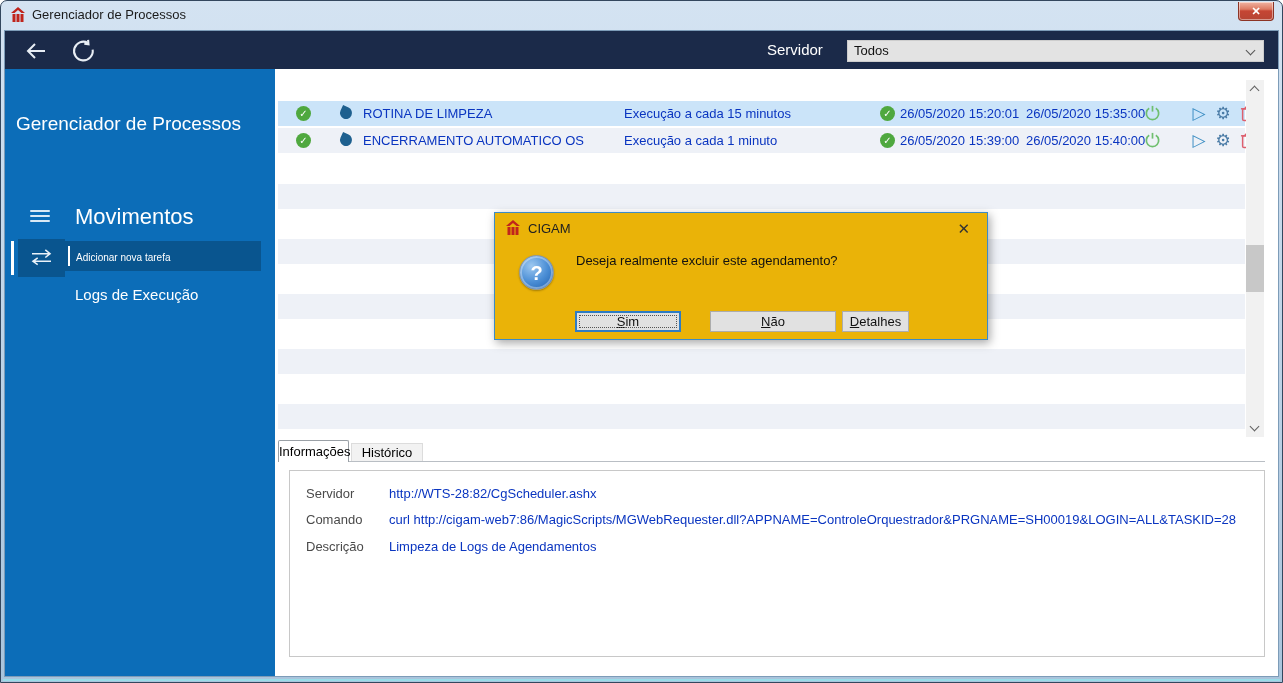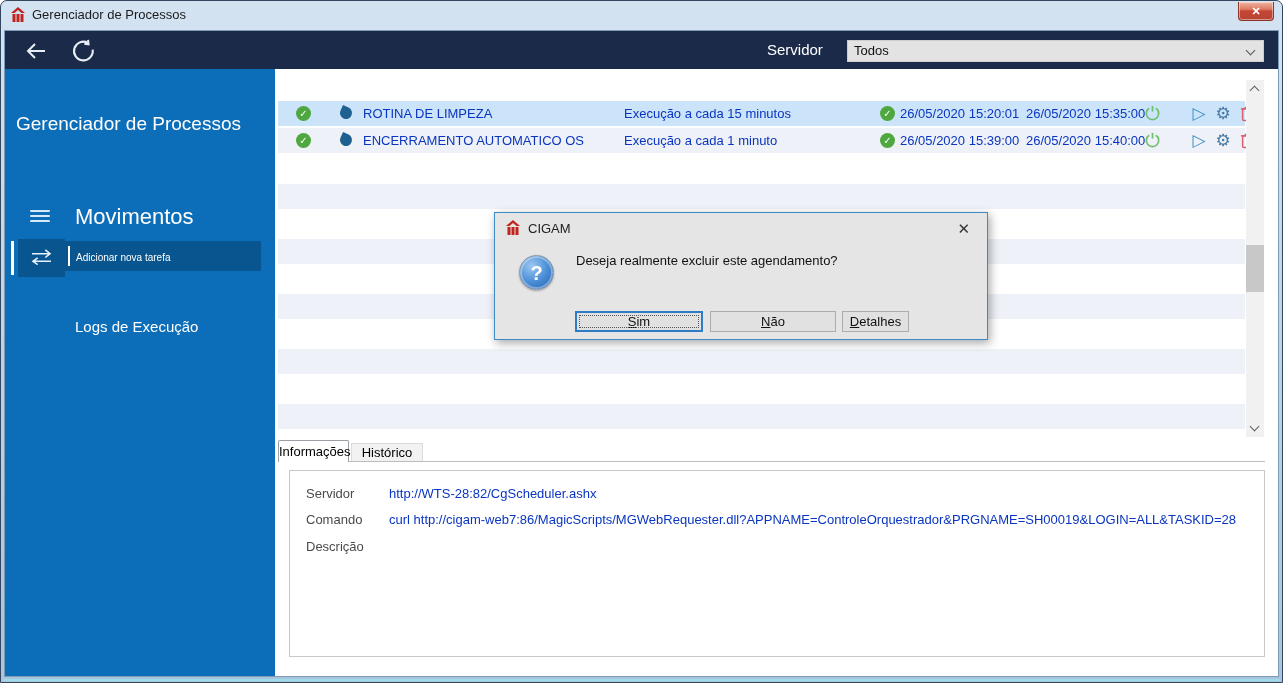--- a/index.html
+++ b/index.html
@@ -36,21 +36,21 @@
   .hamburger{position:absolute;left:25px;top:141px;width:20px;height:14px;cursor:pointer;}
   .hamburger i{display:block;height:2px;background:#d9e9f5;margin-bottom:3px;border-radius:1px;}
   .sb-section-label{position:absolute;left:70px;top:135px;font-size:22px;cursor:pointer;}
   .sb-item-sel{position:absolute;left:0;top:170px;width:270px;height:38px;cursor:pointer;}
   .sb-accent{position:absolute;left:6px;top:2px;width:3px;height:34px;background:#fff;}
   .sb-iconbox{position:absolute;left:13px;top:0;width:47px;height:38px;background:rgba(0,0,0,.22);}
   .sb-iconbox svg{position:absolute;left:12px;top:9px;}
   .sb-labelbox{position:absolute;left:60px;top:2px;width:196px;height:30px;background:rgba(0,0,0,.22);
     font-size:10px;line-height:34px;padding-left:11px;}
   .sb-labelbox::before{content:"";position:absolute;left:3px;top:5px;bottom:5px;width:2px;background:#fff;}
-  .sb-item-plain{position:absolute;left:70px;top:217px;font-size:15px;cursor:pointer;margin-top:32px;}
+  .sb-item-plain{position:absolute;left:70px;top:217px;font-size:15px;cursor:pointer;}
 
   
   .thead{position:absolute;left:273px;right:33px;top:49px;height:21px;font-size:13px;color:#1a1a1a;}
   .thead .hc{position:absolute;top:2px;cursor:pointer;}
   .thead .sep{position:absolute;top:2px;width:1px;height:16px;background:#cfcfcf;}
   .trow{position:absolute;left:273px;right:33px;height:25px;font-size:13px;line-height:25px;cursor:pointer;}
   .trow.sel{background:#cbe4f9;}
   .trow.r2, .trow.alt{background:#eef1f7;}
   .trow span{position:absolute;}
   .cellblue{color:#0a35c0;white-space:nowrap;}
@@ -74,21 +74,21 @@
     line-height:21px;z-index:2;cursor:pointer;}
   .tab-inactive{position:absolute;left:346px;top:412px;width:72px;height:19px;background:#f2f2f2;
     border:1px solid #dcdcdc;border-bottom:none;font-size:13px;text-align:center;line-height:18px;cursor:pointer;}
   .tabline{position:absolute;left:273px;right:13px;top:430px;height:1px;background:#b9bec4;}
   .info-box{position:absolute;left:284px;right:13px;top:439px;bottom:19px;background:#fff;border:1px solid #c8c8c8;}
   .ifield{position:absolute;left:0;right:0;height:20px;font-size:13px;line-height:20px;}
   .ifield .lab{position:absolute;left:16px;color:#4a4a4a;}
   .ifield .val{position:absolute;left:73px;color:#0a35c0;white-space:nowrap;padding-left:26px;}
 
   
-  .dialog{position:absolute;left:489px;top:181px;width:494px;height:128px;background:#e5e5e5;
+  .dialog{position:absolute;left:489px;top:181px;width:494px;height:128px;background:#eab308;
     border:1px solid #3c8bc7;box-shadow:2px 3px 9px rgba(0,0,0,.35);z-index:10;}
   .dlg-logo{position:absolute;left:10px;top:7px;width:16px;height:16px;}
   .dlg-title{position:absolute;left:33px;top:8px;font-size:13px;color:#222;}
   .dlg-close{position:absolute;right:13px;top:5px;font-size:15px;color:#333;cursor:pointer;background:none;border:none;padding:2px 4px;}
   .qmark{position:absolute;left:24px;top:42px;width:35px;height:35px;border-radius:50%;
     background:radial-gradient(circle at 35% 30%,#9cc8f0 0%,#4c8fd6 50%,#1b5cab 100%);
     border:1px solid #8a97a6;box-shadow:inset 0 0 0 2px rgba(255,255,255,.35),0 1px 2px rgba(0,0,0,.3);
     color:#fff;font-weight:bold;font-size:20px;text-align:center;line-height:34px;}
   .dlg-msg{position:absolute;left:81px;top:40px;font-size:13px;color:#111;}
   .dlg-btn{position:absolute;top:98px;height:21px;background:#e1e1e1;border:1px solid #acacac;
@@ -236,35 +236,36 @@
       <div class="ifield" style="top:13px">
         <span class="lab">Servidor</span>
         <span class="val">http://WTS-28:82/CgScheduler.ashx</span>
       </div>
       <div class="ifield" style="top:39px">
         <span class="lab">Comando</span>
         <span class="val">curl http://cigam-web7:86/MagicScripts/MGWebRequester.dll?APPNAME=ControleOrquestrador&amp;PRGNAME=SH00019&amp;LOGIN=ALL&amp;TASKID=28</span>
       </div>
       <div class="ifield" style="top:66px">
         <span class="lab">Descrição</span>
+        <span class="val">Limpeza de Logs de Agendamentos</span>
       </div>
     </div>
 
     <div class="dialog">
       <span class="dlg-logo">
         <svg viewBox="0 0 16 16" width="16" height="16">
             <path d="M1 6 L8 0 L15 6 L11.5 6 L8 3 L4.5 6 Z" fill="#c0241c"></path>
             <rect x="2.5" y="7" width="3" height="8" fill="#c0241c"></rect>
             <rect x="6.5" y="7" width="3" height="8" fill="#c0241c"></rect>
             <rect x="10.5" y="7" width="3" height="8" fill="#c0241c"></rect>
           </svg>
       </span>
       <span class="dlg-title">CIGAM</span>
       <button class="dlg-close"><span>✕</span></button>
       <div class="qmark">?</div>
       <div class="dlg-msg">Deseja realmente excluir este agendamento?</div>
-      <button class="dlg-btn default" style="left:80px;width:128px"><span class="u">S</span><span>im</span></button>
+      <button class="dlg-btn default" style="left:80px;width:106px"><span class="u">S</span><span>im</span></button>
       <button class="dlg-btn" style="left:215px;width:126px"><span class="u">N</span><span>ão</span></button>
       <button class="dlg-btn" style="left:347px;width:67px"><span class="u">D</span><span>etalhes</span></button>
     </div>
 
   </div>
 </div>
 
 </body></html>

